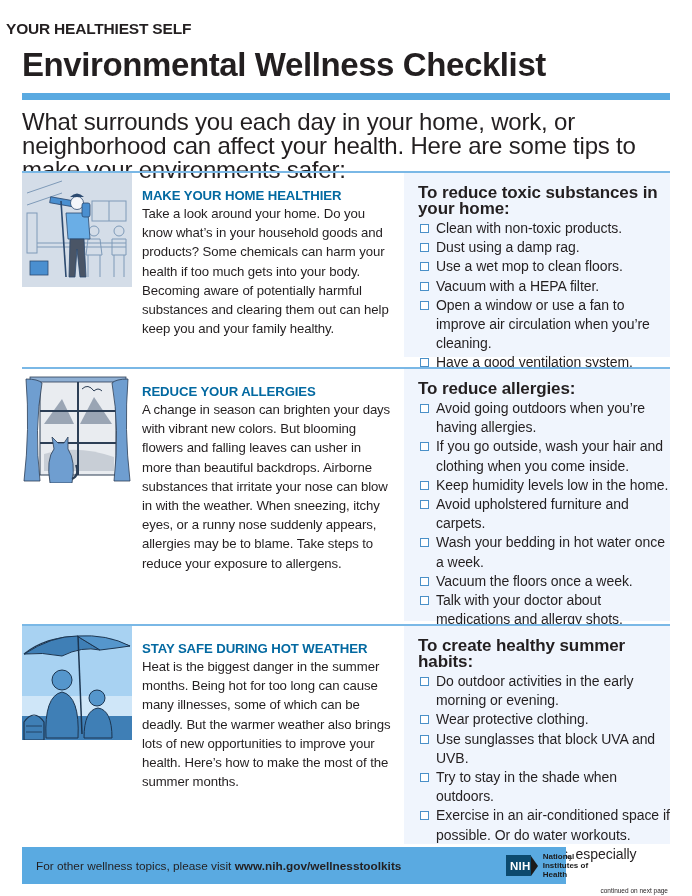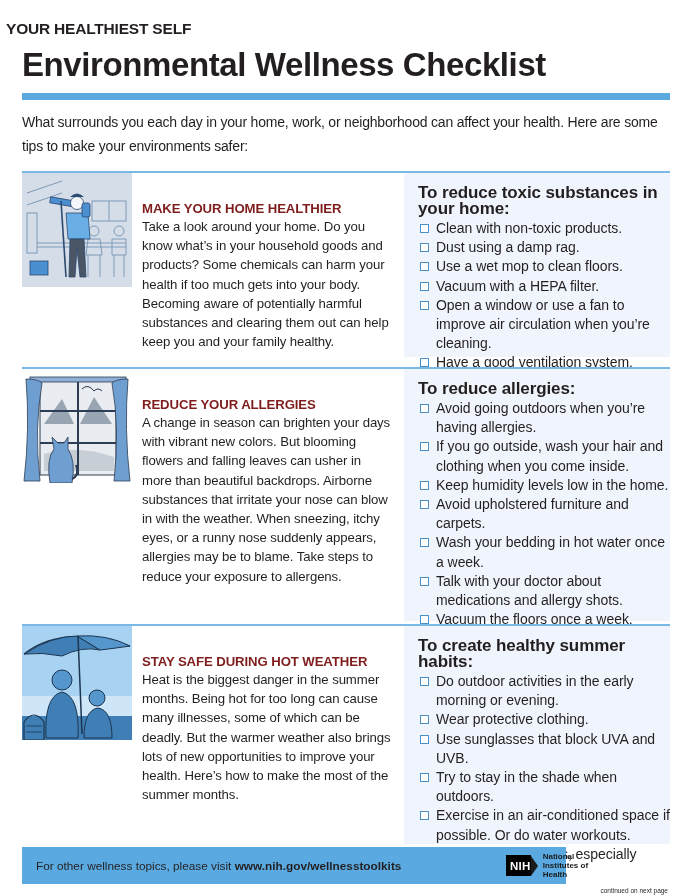--- a/index.html
+++ b/index.html
@@ -2,41 +2,41 @@
 <html><head>
   <meta charset="utf-8">
   <style>
     * { box-sizing: border-box; margin: 0; padding: 0; }
     html, body { width: 692px; height: 896px; background: #ffffff; overflow: hidden; }
     body { font-family: "Liberation Sans", "DejaVu Sans", sans-serif; color: #231f20; position: relative; }
 
     .eyebrow { position: absolute; left: 6px; top: 20px; font-size: 15.5px; font-weight: bold; color: #231f20; letter-spacing: -0.2px; }
     .title { position: absolute; left: 22px; top: 46px; font-size: 33px; font-weight: bold; color: #231f20; letter-spacing: -0.4px; }
     .title-rule { position: absolute; left: 22px; top: 93px; width: 648px; height: 7px; background: #5aaae1; }
-    .intro { position: absolute; left: 22px; top: 110px; width: 650px; font-size: 14px; line-height: 24px; color: #231f20; letter-spacing: -0.2px; }
+    .intro { position: absolute; left: 22px; top: 110px; width: 650px; font-size: 24px; line-height: 24px; color: #231f20; letter-spacing: -0.2px; }
 
     .section { position: absolute; left: 22px; width: 648px; }
     .section .rule { position: absolute; left: 0; top: 0; width: 648px; height: 2px; background: #7ab8e6; }
     .section .panel { position: absolute; left: 382px; top: 2px; width: 266px; background: #f0f5fd; }
     .section .illus { position: absolute; left: 0; top: 2px; width: 110px; height: 114px; overflow: hidden; }
     .section .body { position: absolute; left: 120px; top: 16px; width: 250px; }
-    .section .heading { font-size: 13.2px; font-weight: bold; color: #7f1d1d; line-height: 17px; letter-spacing: -0.1px; margin-top: 13px; }
+    .section .heading { font-size: 13.2px; font-weight: bold; color: #0369a1; line-height: 17px; letter-spacing: -0.1px; }
     .section .text { font-size: 13.2px; line-height: 19.2px; color: #231f20; letter-spacing: -0.1px; }
 
     .checklist { position: absolute; left: 396px; top: 14px; width: 255px; }
     .checklist .ch-title { font-size: 17px; font-weight: bold; color: #231f20; line-height: 16px; margin-bottom: 2px; letter-spacing: -0.1px; }
     .checklist ul { list-style: none; }
     .checklist li { position: relative; padding-left: 18px; font-size: 14px; line-height: 19.2px; color: #231f20; letter-spacing: -0.05px; }
     .checklist li .box { position: absolute; left: 2px; top: 5px; width: 9px; height: 9px; border: 1.3px solid #4a90c8; background: #ffffff; }
 
     .footer { position: absolute; left: 22px; top: 847px; width: 544px; height: 37px; background: #5aaae1; }
     .footer .visit { position: absolute; left: 14px; top: 12px; font-size: 11.8px; color: #231f20; }
     .footer .visit b { font-weight: bold; }
     .nih-logo { position: absolute; left: 484px; top: 7px; height: 23px; display: flex; align-items: center; }
-    .nih-box { position: relative; height: 21px; width: 38px; background: #000000; color: #ffffff; font-size: 11.5px; font-weight: bold; display: flex; align-items: center; padding-left: 4px; letter-spacing: 0.3px; }
+    .nih-box { position: relative; height: 21px; width: 38px; background: #0c4a6e; color: #ffffff; font-size: 11.5px; font-weight: bold; display: flex; align-items: center; padding-left: 4px; letter-spacing: 0.3px; }
     .nih-arrow { width: 0; height: 0; border-top: 10.5px solid transparent; border-bottom: 10.5px solid transparent; border-left: 7px solid #1b1b1b; }
     .nih-name { margin-left: 5px; font-size: 8px; color: #1b1b1b; font-weight: bold; }
     .continued { position: absolute; right: 24px; top: 887px; font-size: 6.5px; color: #231f20; }
   </style>
 </head>
 <body>
 
 <div class="eyebrow">YOUR HEALTHIEST SELF</div>
 <h1 class="title">Environmental Wellness Checklist</h1>
 <div class="title-rule"></div>
@@ -119,22 +119,22 @@
     <div class="text">A change in season can brighten your days with vibrant new colors. But blooming flowers and falling leaves can usher in more than beautiful backdrops. Airborne substances that irritate your nose can blow in with the weather. When sneezing, itchy eyes, or a runny nose suddenly appears, allergies may be to blame. Take steps to reduce your exposure to allergens.</div>
   </div>
   <div class="checklist">
     <div class="ch-title">To reduce allergies:</div>
     <ul>
       <li><span class="box"></span><span>Avoid going outdoors when you’re having allergies.</span></li>
       <li><span class="box"></span><span>If you go outside, wash your hair and clothing when you come inside.</span></li>
       <li><span class="box"></span><span>Keep humidity levels low in the home.</span></li>
       <li><span class="box"></span><span>Avoid upholstered furniture and carpets.</span></li>
       <li><span class="box"></span><span>Wash your bedding in hot water once a week.</span></li>
+      <li><span class="box"></span><span>Vacuum the floors once a week.</span></li>
       <li><span class="box"></span><span>Talk with your doctor about medications and allergy shots.</span></li>
-      <li><span class="box"></span><span>Vacuum the floors once a week.</span></li>
     </ul>
   </div>
 </div>
 
 <div class="section" style="top:624px; height:220px;">
   <div class="rule"></div>
   <div class="panel" style="height:218px;"></div>
   <div class="illus">
     <svg width="110" height="114" viewBox="0 0 110 114">
       <rect x="0" y="0" width="110" height="114" fill="#a8d2f2"></rect>

